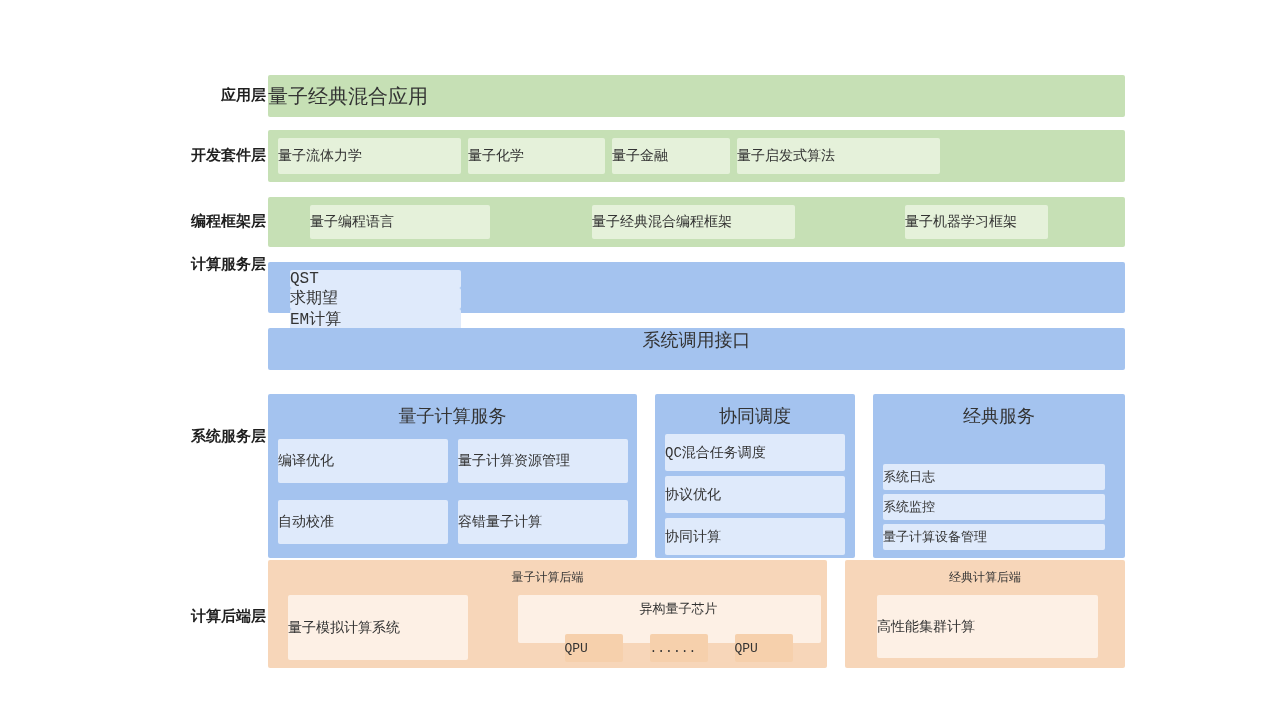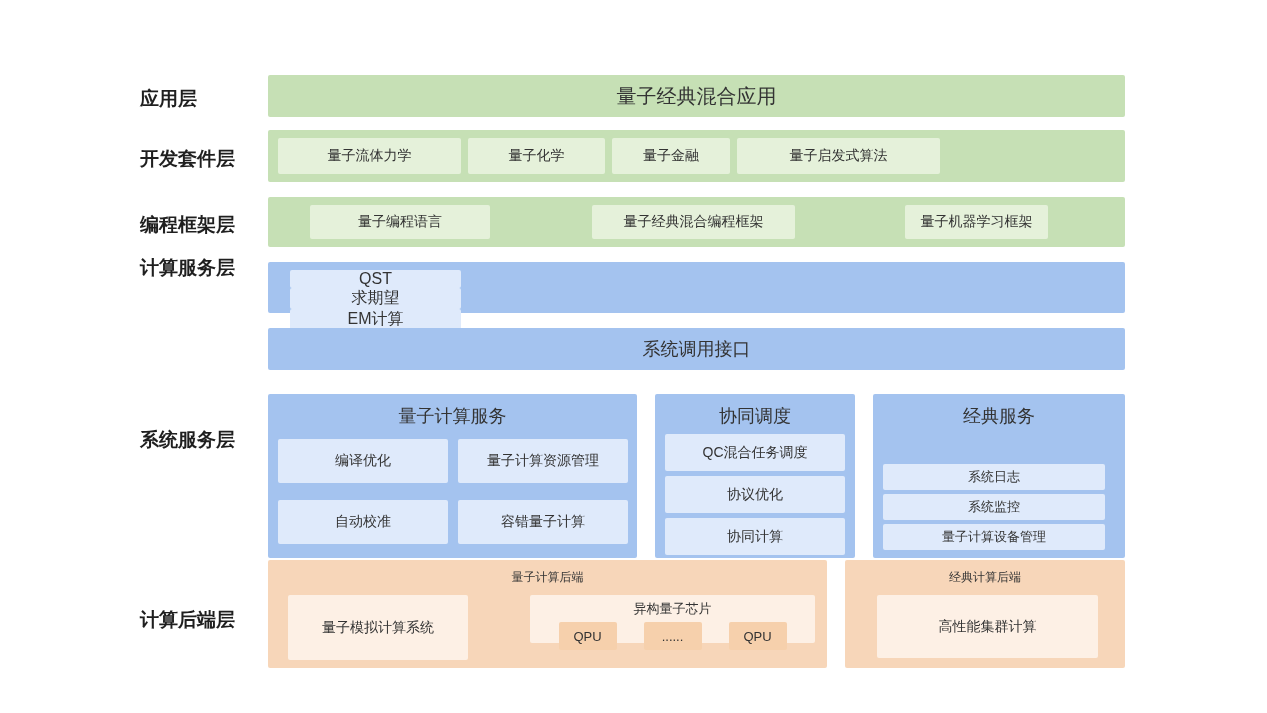--- a/index.html
+++ b/index.html
@@ -14,22 +14,22 @@
     background: var(--background, #ffffff);
     font-family: "Liberation Sans", "DejaVu Sans", sans-serif;
     color: var(--text, #333333);
     overflow: hidden;
   }
   
   .layer-label {
     position: absolute;
     left: 140px;
     width: 126px;
-    text-align: left;
-    font-size: 19px;
+    text-align: right;
+    font-size: 15px;
     font-weight: 700;
     color: var(--label-text, #1f1f1f);
     white-space: nowrap;
   }
   
   .row {
     position: absolute;
     left: 268px;
     width: 857px;
     box-sizing: border-box;
@@ -47,25 +47,27 @@
     background: var(--blue-item, #dfeafb);
     border-radius: 2px;
   }
   .orange-item {
     background: var(--orange-item, #fdf0e5);
     border-radius: 2px;
   }
   .chip-item {
     background: var(--orange-chip-item, #f6d0ac);
     border-radius: 2px;
+    margin-top: 12px;
   }
   .center {
     display: flex;
     align-items: center;
-    justify-content: center;
+    justify-content: flex-start;
+    font-family: Liberation Mono, monospace;
   }
   
   #row-application { top: 75px; height: 42px; font-size: 20px; }
   
   #row-devkit {
     top: 130px; height: 52px;
     display: flex;
     padding: 8px 10px;
     gap: 7px;
   }
@@ -122,22 +124,22 @@
     font-size: 12px;
   }
   .sim-box {
     position: absolute;
     left: 20px; top: 35px;
     width: 180px; height: 65px;
     font-size: 14px;
   }
   .chip-box {
     position: absolute;
-    left: 262px; top: 35px;
-    width: 285px; height: 48px;
+    left: 250px; top: 35px;
+    width: 285px; height: 48px; padding-left: 18px;
   }
   .chip-title {
     text-align: center;
     padding-top: 5px;
     font-size: 13px;
   }
   .chip-row {
     display: flex;
     justify-content: center;
     gap: 27px;

